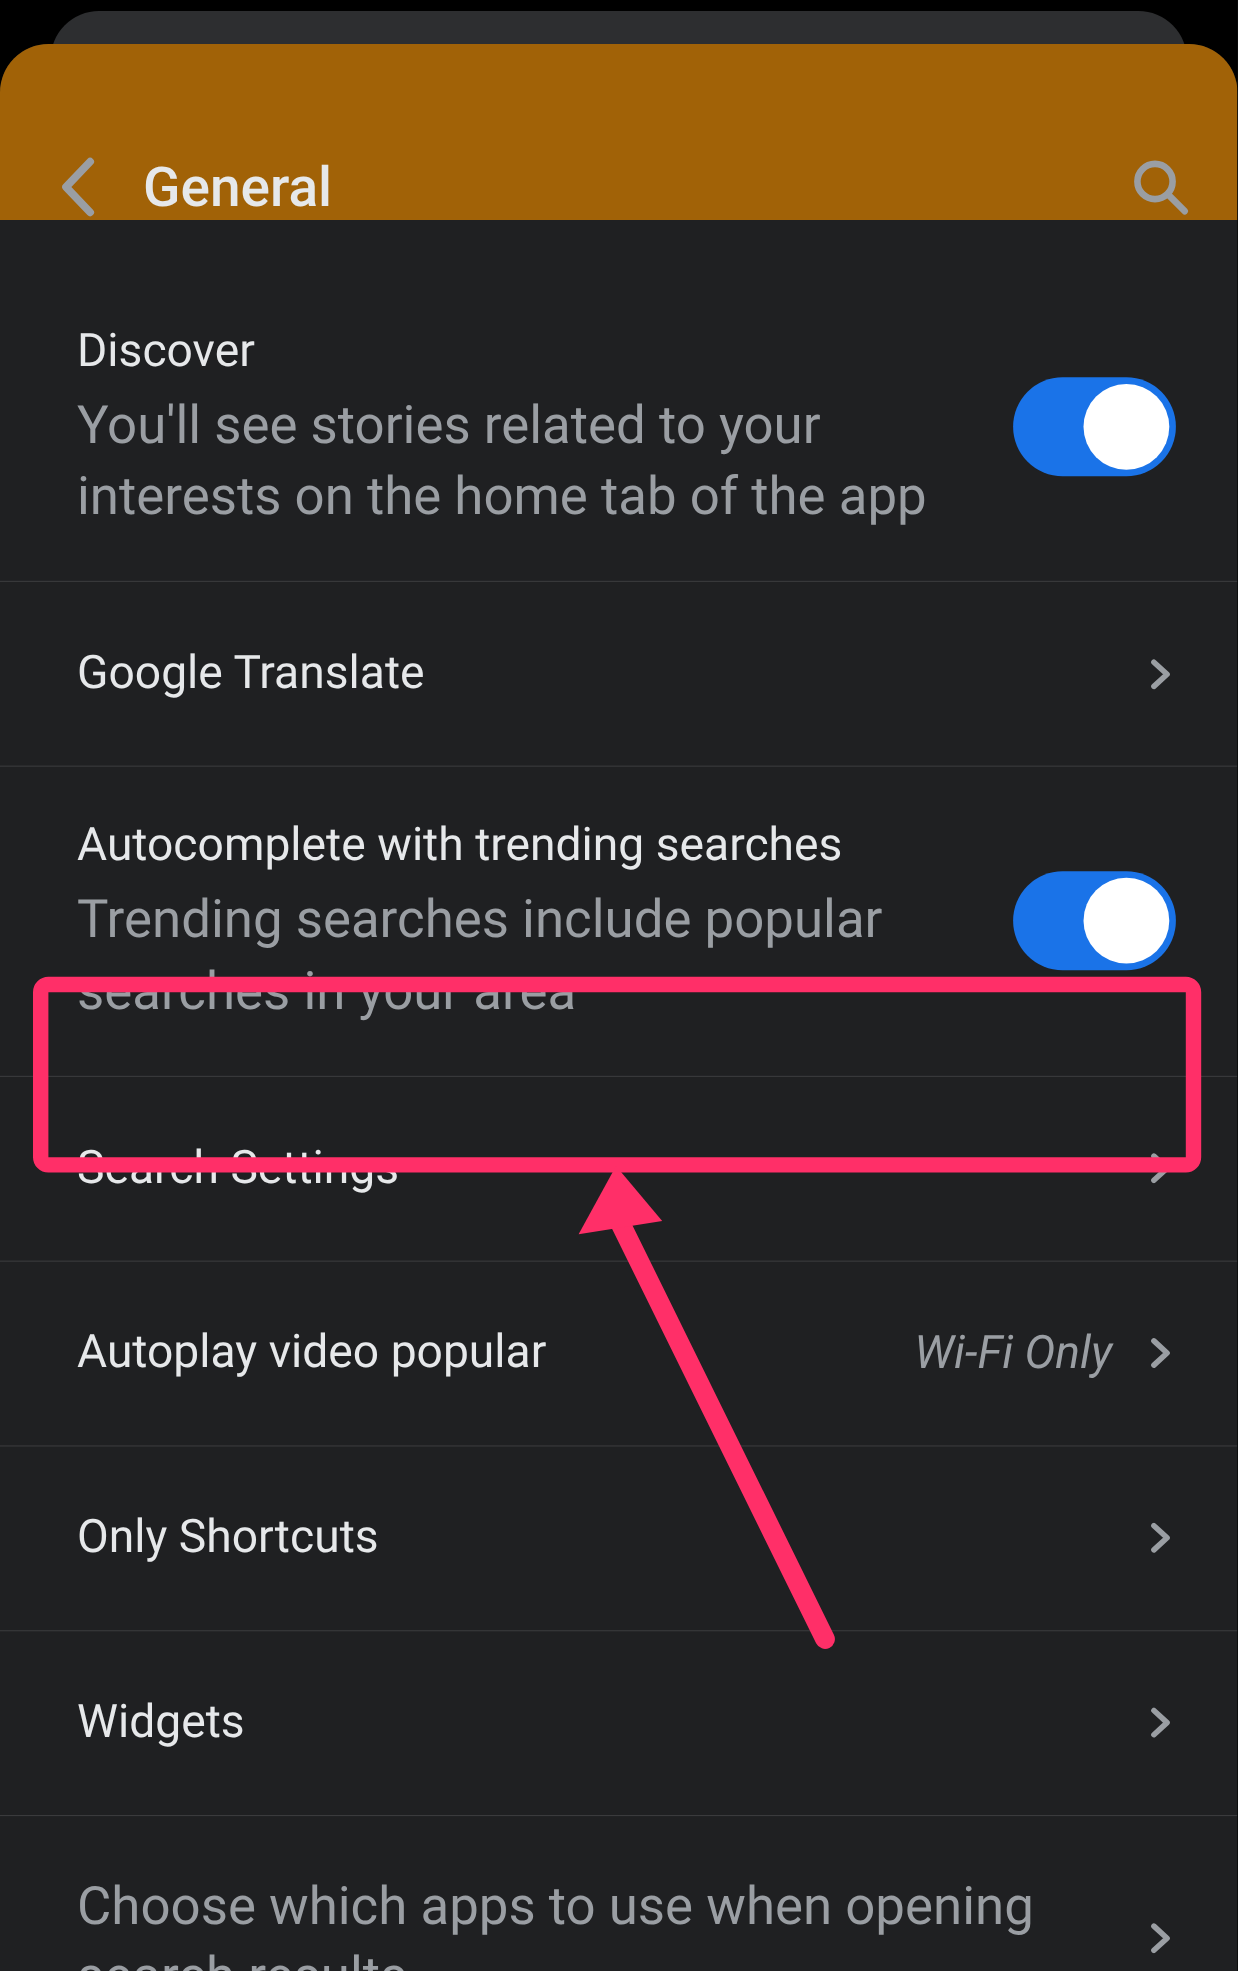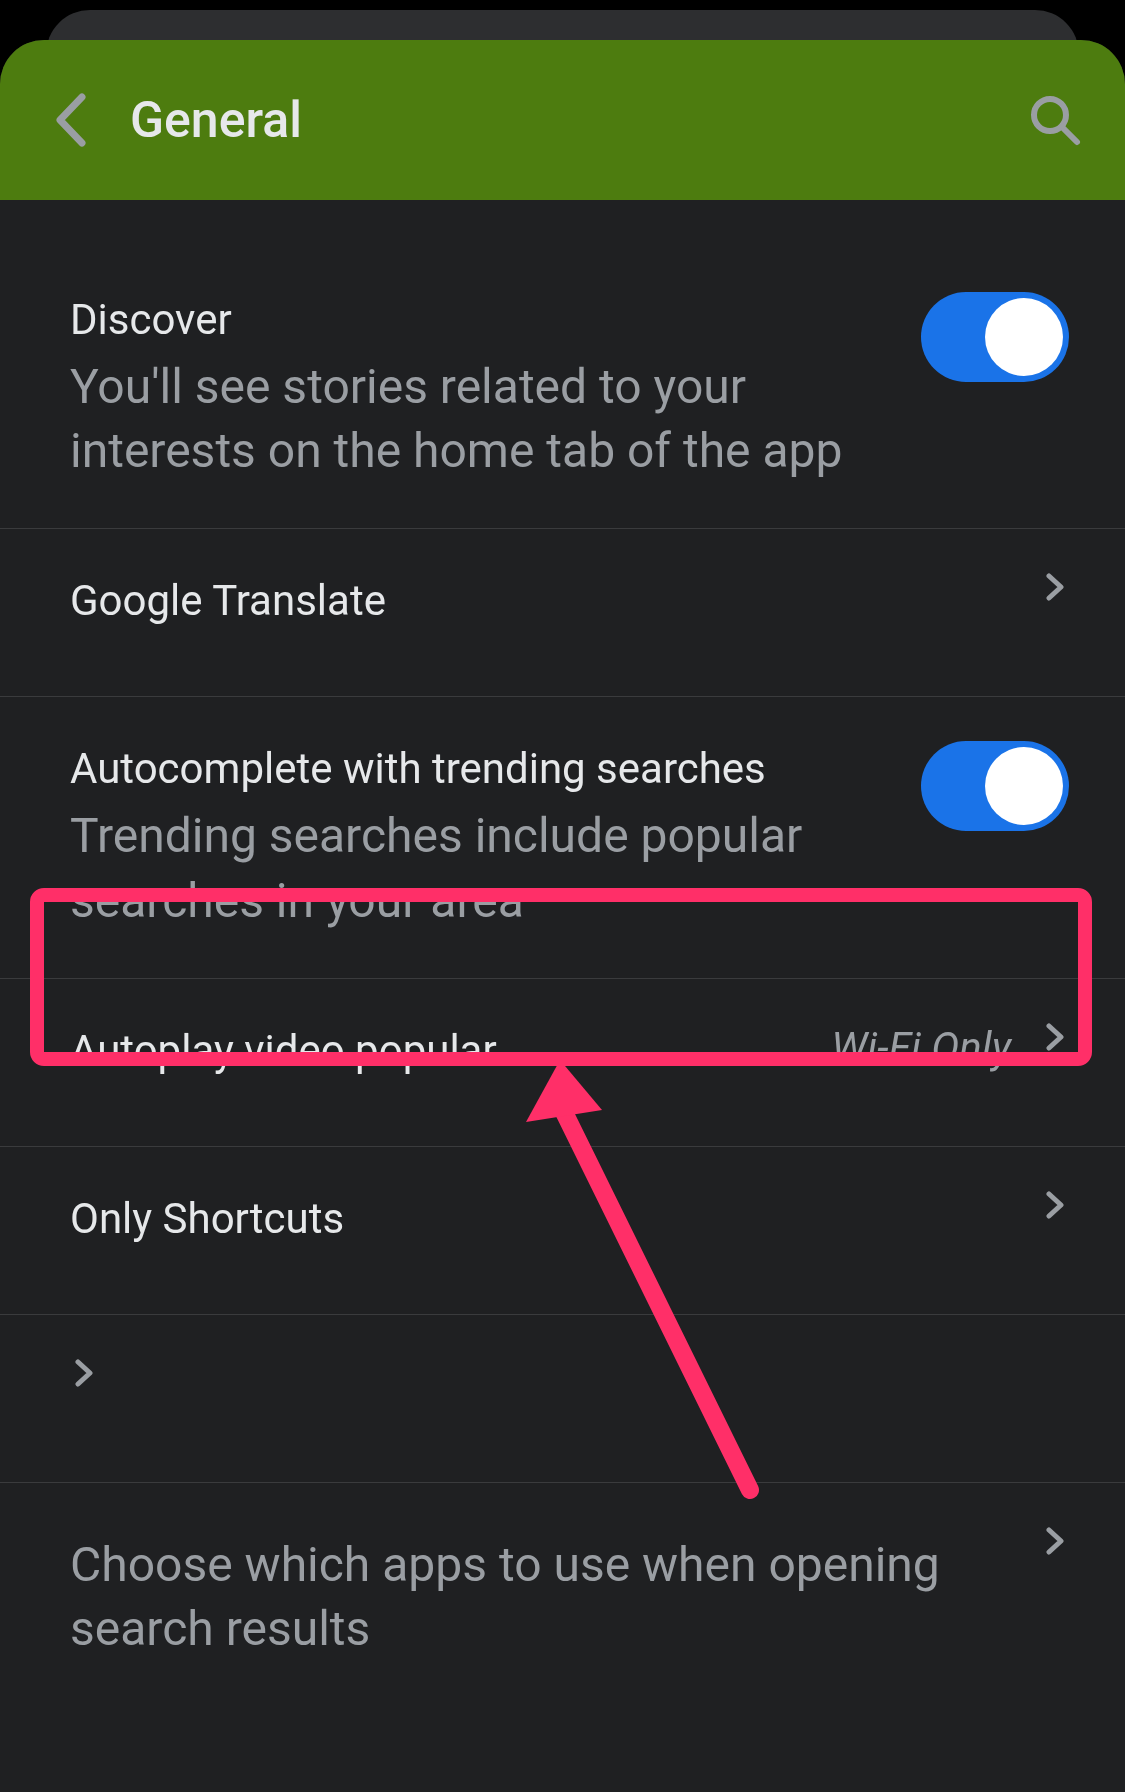--- a/index.html
+++ b/index.html
@@ -30,24 +30,24 @@
       top: 40px;
       left: 0;
       right: 0;
       bottom: 0;
       background: #1f2022;
       border-radius: 44px 44px 0 0;
       overflow: hidden;
     }
     .header {
       display: flex;
-      align-items: center;
+      align-items: flex-end;
       height: 160px;
       padding: 0 40px;
-      background: #4d7c0f;
+      background: #a16207;
     }
     .back-btn {
       display: flex;
       align-items: center;
       justify-content: center;
       width: 60px;
       height: 60px;
     }
     .header-title {
       margin-left: 30px;
@@ -61,21 +61,21 @@
       align-items: center;
       justify-content: center;
       width: 60px;
       height: 60px;
     }
     .content {
       padding-top: 48px;
     }
     .row {
       display: flex;
-      align-items: flex-start;
+      align-items: center;
       padding: 44px 56px 44px 70px;
       border-bottom: 1px solid #3a3b3d;
       min-height: 168px;
       position: relative;
     }
     .row-text {
       flex: 1;
       display: flex;
       flex-direction: column;
       justify-content: center;
@@ -181,20 +181,28 @@
     <div class="row">
       <div class="row-text">
         <div class="row-title">Autocomplete with trending searches</div>
         <div class="row-desc">Trending searches include popular searches in your area</div>
       </div>
       <div class="toggle">
         <div class="toggle-knob"></div>
       </div>
     </div>
 
+    <div class="row">
+      <div class="row-text">
+        <div class="row-title">Search Settings</div>
+      </div>
+      <svg class="chevron" viewBox="0 0 28 28">
+        <polyline points="8,3 20,14 8,25" fill="none" stroke="#9a9ea3" stroke-width="5" stroke-linecap="round" stroke-linejoin="round"></polyline>
+      </svg>
+    </div>
 
     <div class="row">
       <div class="row-text">
         <div class="row-title">Autoplay video popular</div>
       </div>
       <div class="row-value">Wi-Fi Only</div>
       <svg class="chevron" viewBox="0 0 28 28">
         <polyline points="8,3 20,14 8,25" fill="none" stroke="#9a9ea3" stroke-width="5" stroke-linecap="round" stroke-linejoin="round"></polyline>
       </svg>
     </div>
@@ -202,20 +210,23 @@
     <div class="row">
       <div class="row-text">
         <div class="row-title">Only Shortcuts</div>
       </div>
       <svg class="chevron" viewBox="0 0 28 28">
         <polyline points="8,3 20,14 8,25" fill="none" stroke="#9a9ea3" stroke-width="5" stroke-linecap="round" stroke-linejoin="round"></polyline>
       </svg>
     </div>
 
     <div class="row">
+      <div class="row-text">
+        <div class="row-title">Widgets</div>
+      </div>
       <svg class="chevron" viewBox="0 0 28 28">
         <polyline points="8,3 20,14 8,25" fill="none" stroke="#9a9ea3" stroke-width="5" stroke-linecap="round" stroke-linejoin="round"></polyline>
       </svg>
     </div>
 
     <div class="row" style="border-bottom:none;">
       <div class="row-text">
         <div class="row-desc">Choose which apps to use when opening search results</div>
       </div>
       <svg class="chevron" viewBox="0 0 28 28">

